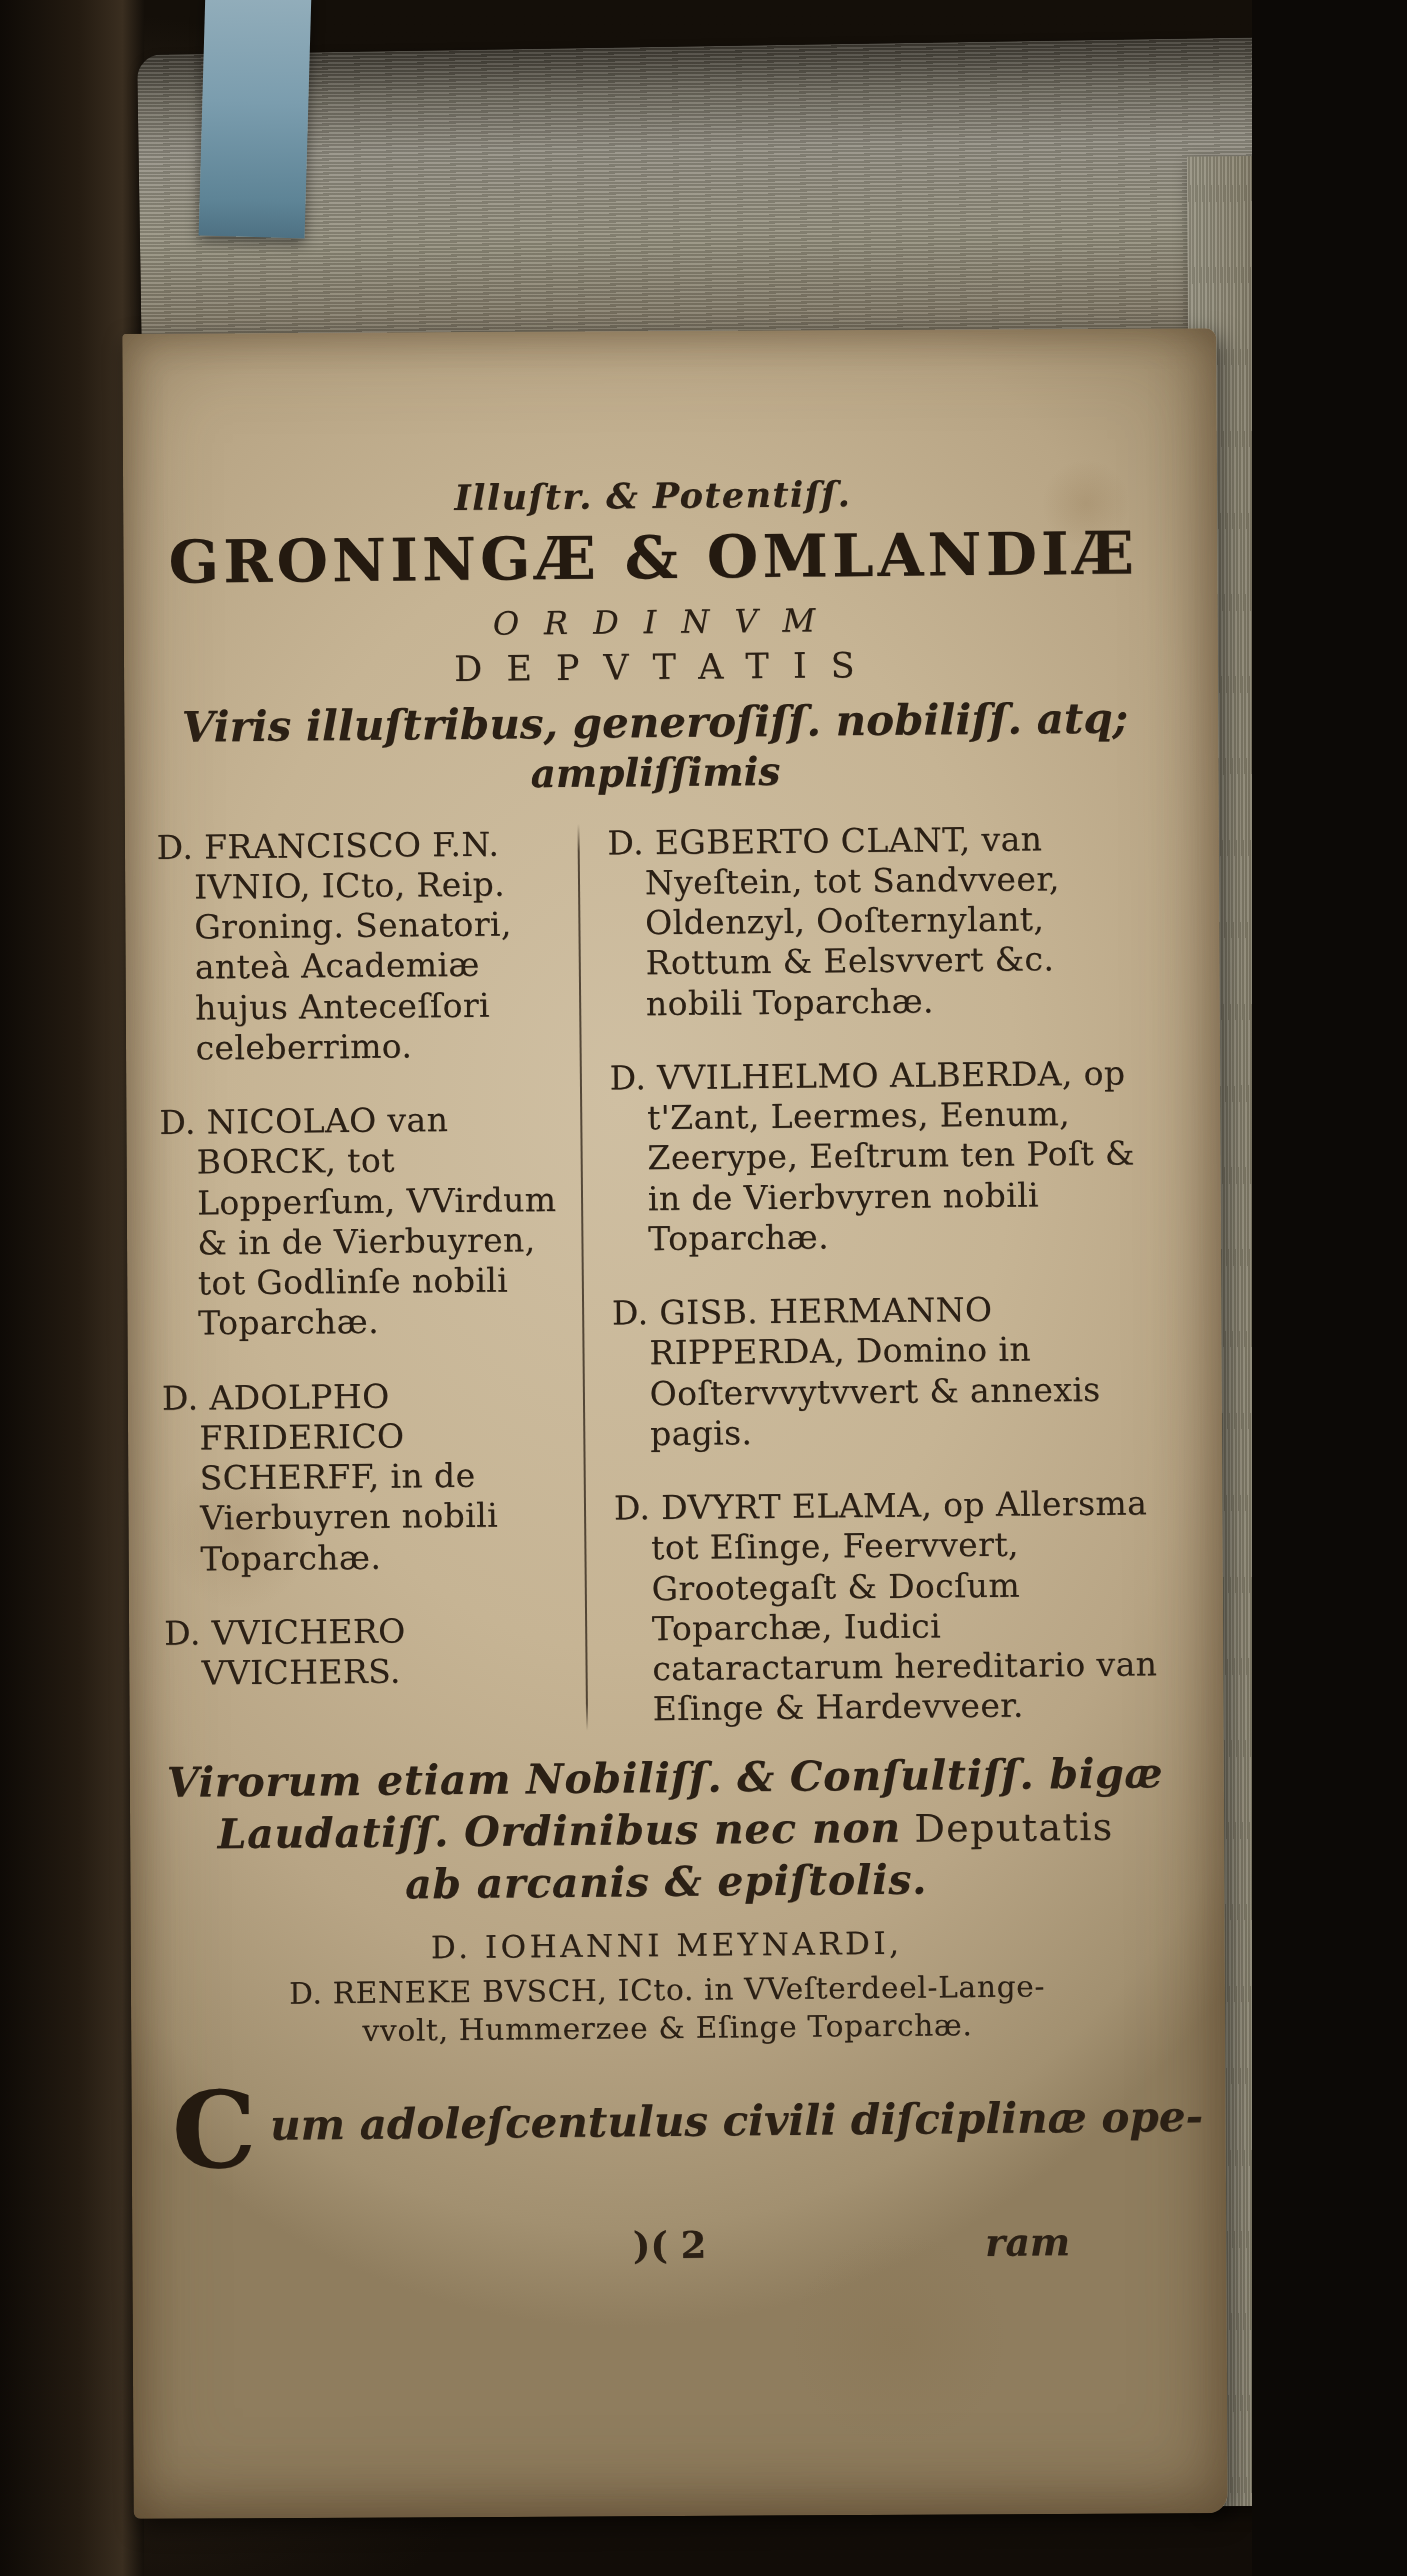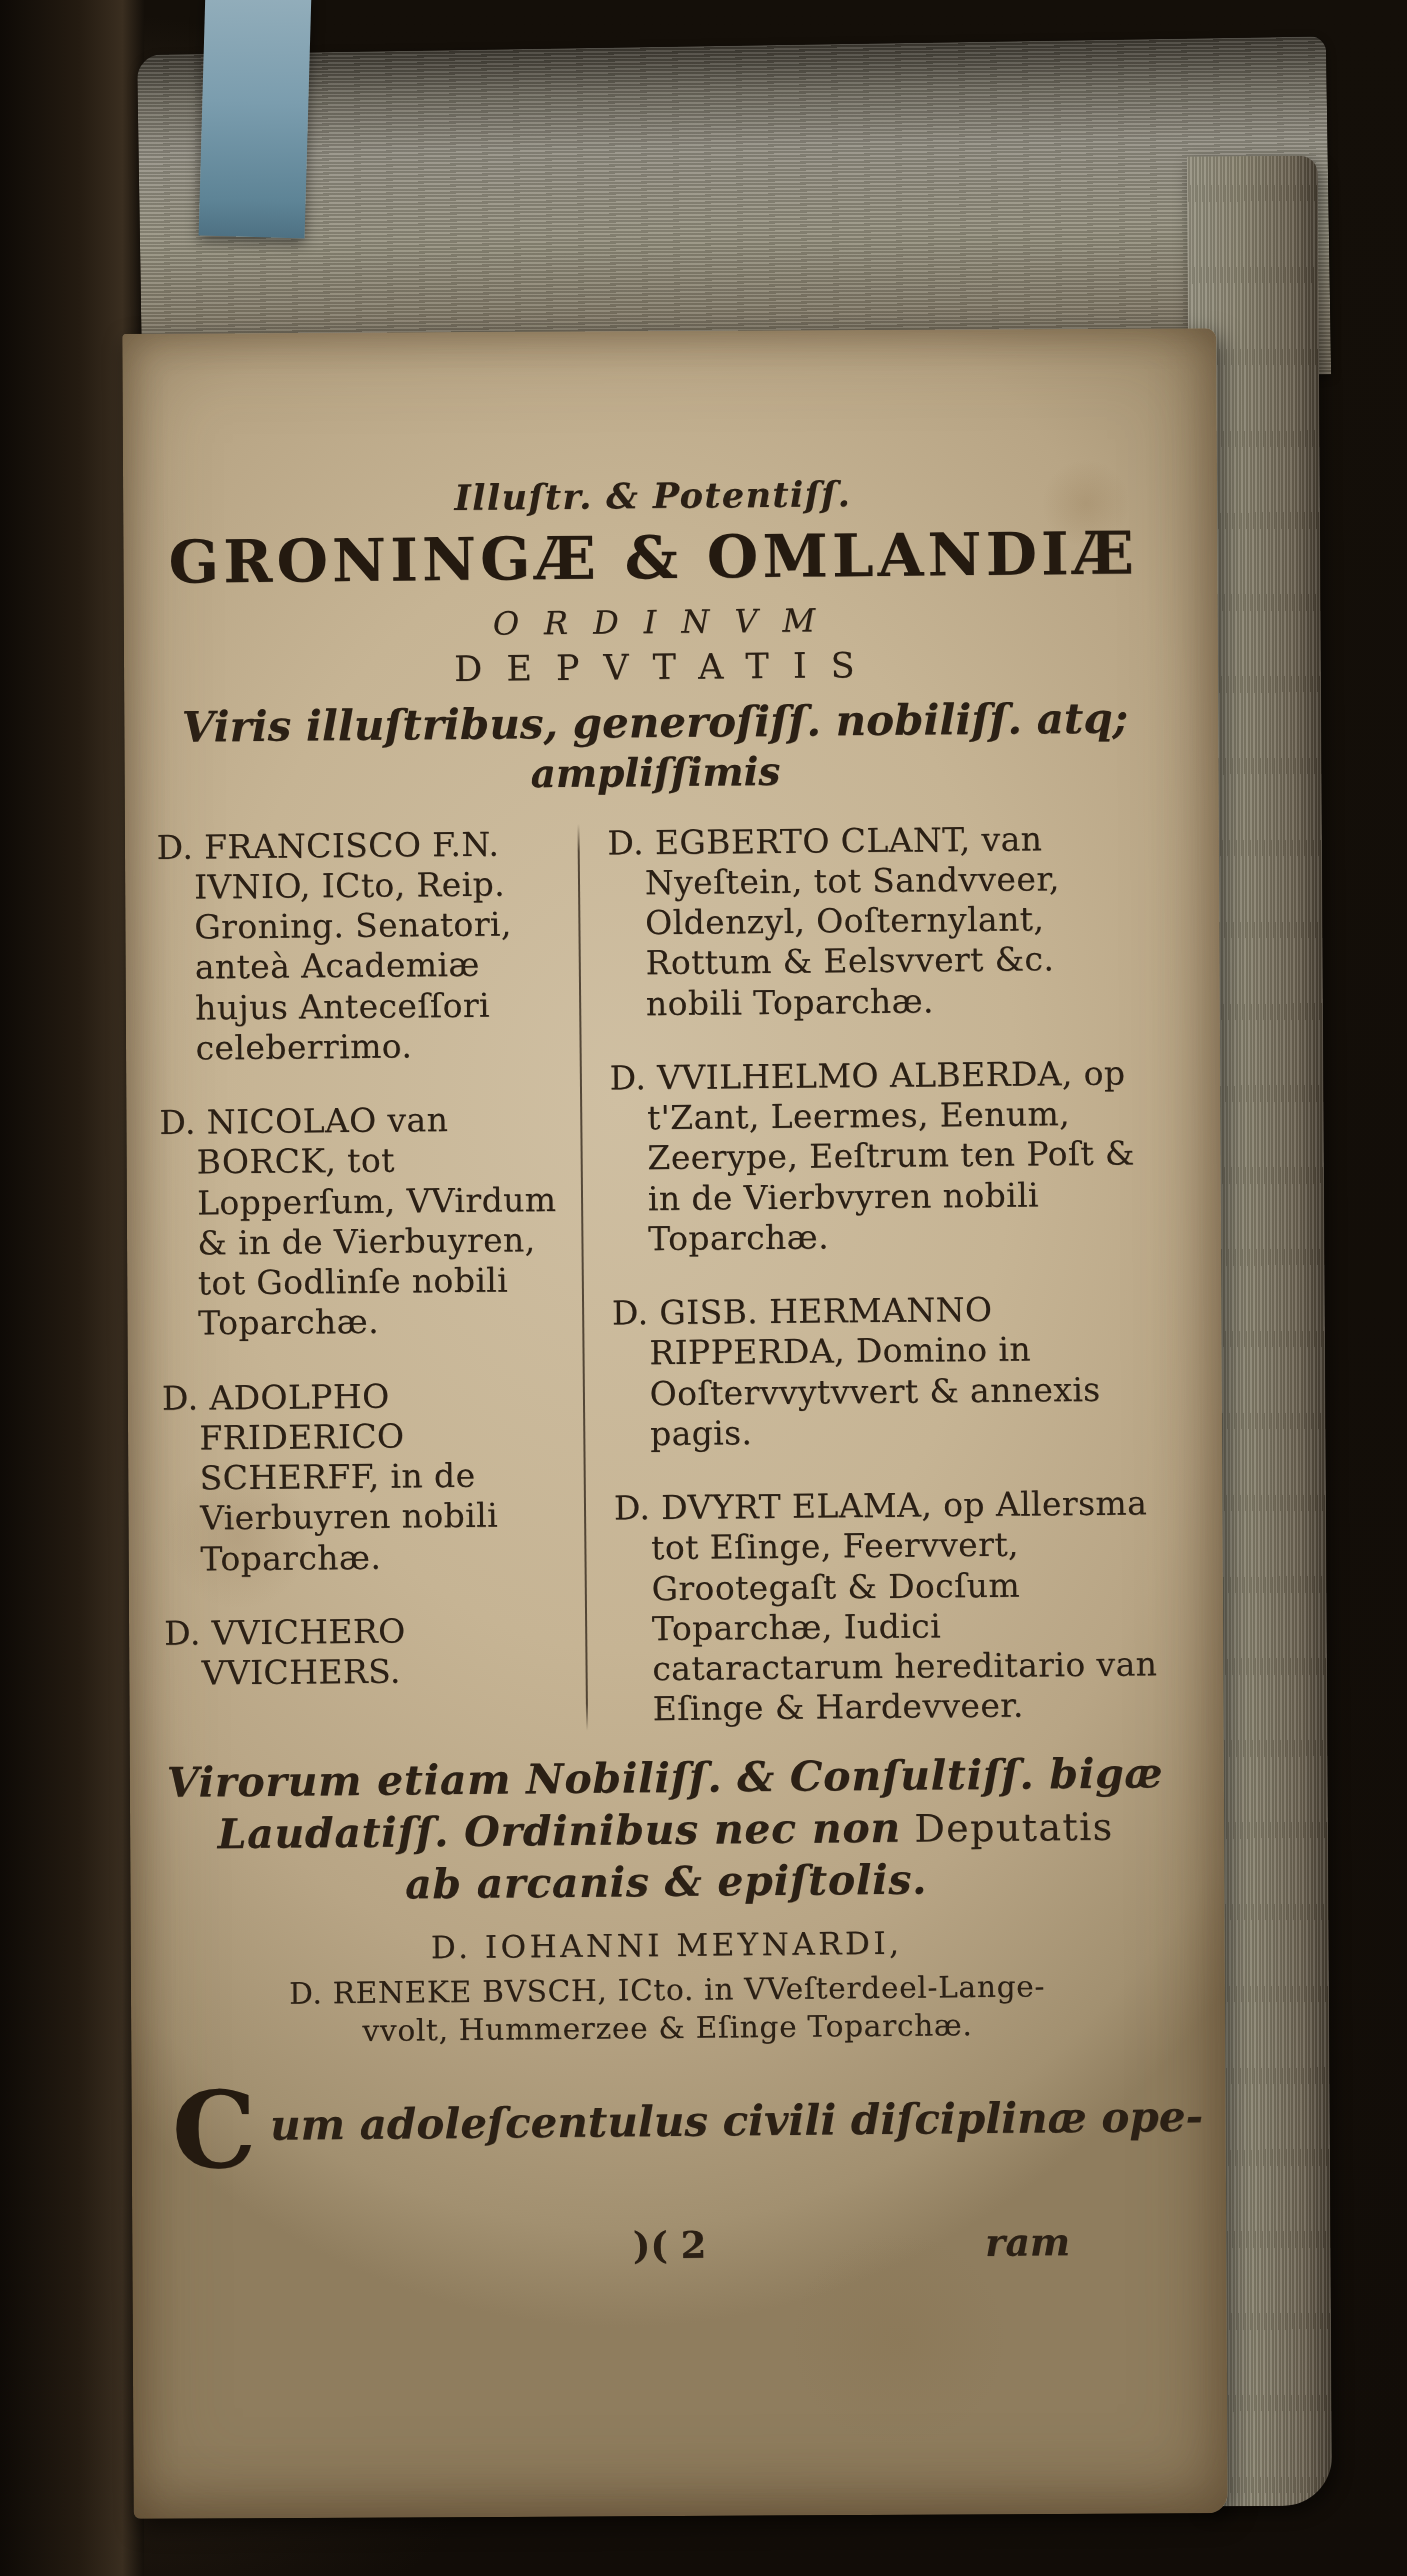--- a/index.html
+++ b/index.html
@@ -1,20 +1,20 @@
 <!DOCTYPE html>
 <html style="font-size:11.3px"><head>
 <meta charset="utf-8">
 <style>
   * { box-sizing: border-box; }
   html, body { margin: 0; padding: 0; background: #0c0906; }
 
   .scene {
     position: relative;
-    width: 1407px;
+    width: 1252px;
     height: 2576px;
     overflow: hidden;
     font-family: "DejaVu Serif", "Liberation Serif", serif;
     color: #2b2015;
     background:
       radial-gradient(ellipse 633px 366px at 63px 267px, rgba(120,100,75,0.35), transparent 70%),
       radial-gradient(ellipse 493px 633px at 28px 1548px, rgba(90,70,50,0.22), transparent 70%),
       radial-gradient(ellipse 563px 281px at 84px 2463px, rgba(100,80,55,0.18), transparent 70%),
       linear-gradient(#140f09, #120d08);
   }

